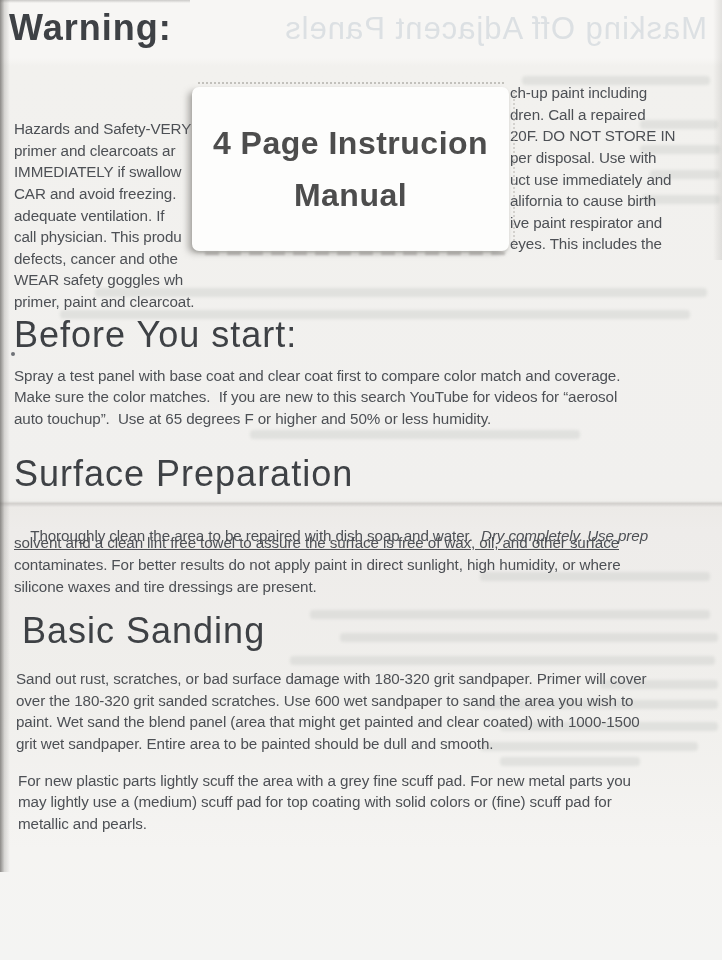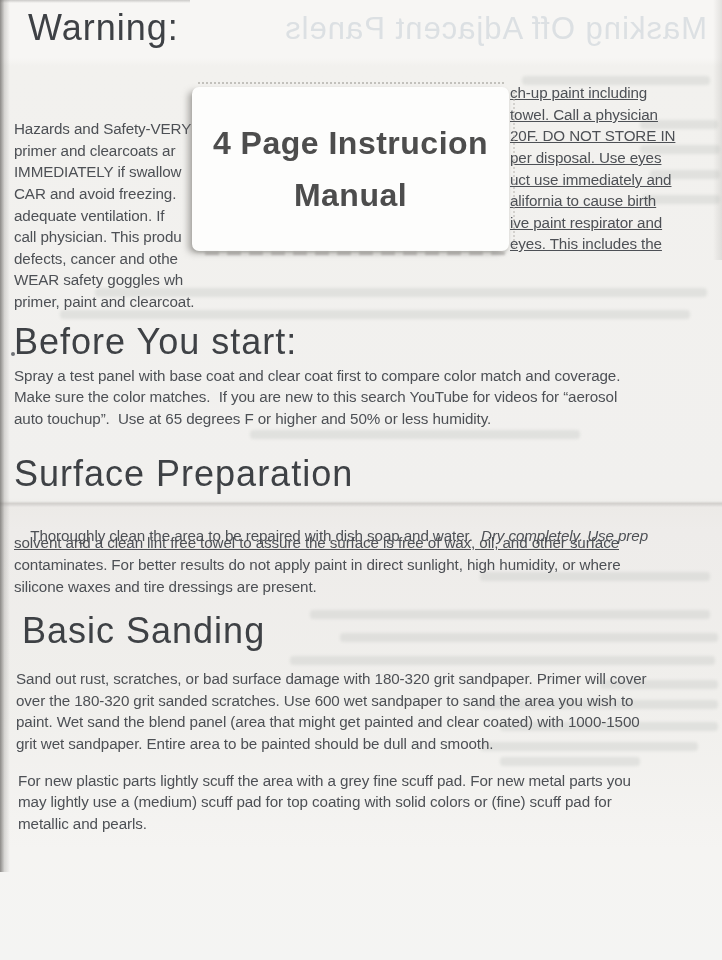--- a/index.html
+++ b/index.html
@@ -20,21 +20,21 @@
     font-size:36px;line-height:1;font-weight:400;
     letter-spacing:1px;color:#3e4145;white-space:pre;z-index:2;
   }
   .bodyline{
     position:absolute;
     font-size:15.2px;line-height:1;letter-spacing:-0.1px;
     color:#4d5055;white-space:pre;z-index:2;
   }
   .wrow{position:absolute;left:14px;width:708px;height:22px;z-index:2;}
   .wleft{position:absolute;left:0;top:0;font-size:15.2px;letter-spacing:-0.1px;color:#4d5055;white-space:pre;margin-top:36px;}
-  .wright{position:absolute;left:496px;top:0;font-size:15.2px;letter-spacing:-0.1px;color:#4d5055;white-space:pre;text-decoration:underline;}
+  .wright{position:absolute;left:496px;top:0;font-size:15.2px;letter-spacing:-0.1px;color:#4d5055;white-space:pre;}
   .bleed-strip{
     position:absolute;height:9px;border-radius:4px;
     background:rgba(197,200,198,0.38);
     filter:blur(1.4px);z-index:1;
   }
   #bleed-heading{
     position:absolute;left:305px;top:13px;width:402px;
     font-size:31px;line-height:1;letter-spacing:1px;
     color:#dce0e3;transform:scaleX(-1);
     filter:blur(0.7px);z-index:1;white-space:pre;text-align:center;
@@ -109,37 +109,37 @@
   <div class="bleed-strip" style="left:480px;top:572px;width:230px;"></div>
   <div class="bleed-strip" style="left:310px;top:610px;width:400px;"></div>
   <div class="bleed-strip" style="left:340px;top:633px;width:378px;"></div>
   <div class="bleed-strip" style="left:290px;top:656px;width:425px;"></div>
   <div class="bleed-strip" style="left:600px;top:680px;width:118px;"></div>
   <div class="bleed-strip" style="left:480px;top:700px;width:238px;"></div>
   <div class="bleed-strip" style="left:500px;top:722px;width:218px;"></div>
   <div class="bleed-strip" style="left:480px;top:742px;width:218px;"></div>
   <div class="bleed-strip" style="left:500px;top:757px;width:140px;"></div>
 
-  <div class="h1" style="left:28px;top:10px;">Warning:</div>
+  <div class="h1" style="left:9px;top:10px;font-weight:bold;">Warning:</div>
 
   <div class="wrow" style="top:84px;">
     <span class="wleft">Hazards and Safety-VERY</span>
     <span class="wright">ch-up paint including</span>
   </div>
   <div class="wrow" style="top:106px;">
     <span class="wleft">primer and clearcoats ar</span>
-    <span class="wright">towel. Call a physician</span>
+    <span class="wright">dren. Call a repaired</span>
   </div>
   <div class="wrow" style="top:127px;">
     <span class="wleft">IMMEDIATELY if swallow</span>
     <span class="wright">20F. DO NOT STORE IN</span>
   </div>
   <div class="wrow" style="top:149px;">
     <span class="wleft">CAR and avoid freezing.</span>
-    <span class="wright">per disposal. Use eyes</span>
+    <span class="wright">per disposal. Use with</span>
   </div>
   <div class="wrow" style="top:171px;">
     <span class="wleft">adequate ventilation. If</span>
     <span class="wright">uct use immediately and</span>
   </div>
   <div class="wrow" style="top:192px;">
     <span class="wleft">call physician. This produ</span>
     <span class="wright">alifornia to cause birth</span>
   </div>
   <div class="wrow" style="top:214px;">
@@ -156,21 +156,21 @@
   </div>
 
   <div id="perforation-top"></div>
   <div id="sticker">
     <div class="sticker-line" id="sticker-line-1">4 Page Instrucion</div>
     <div class="sticker-line" id="sticker-line-2">Manual</div>
   </div>
   <div id="perforation-right"></div>
   <div id="sticker-bottom-smudge"></div>
 
-  <div class="h1" style="left:14px;top:324px;">Before You start:</div>
+  <div class="h1" style="left:14px;top:317px;">Before You start:</div>
   <div id="stray-dot"></div>
   <div class="bodyline" style="left:14px;top:368px;">Spray a test panel with base coat and clear coat first to compare color match and coverage.</div>
   <div class="bodyline" style="left:14px;top:389px;">Make sure the color matches.  If you are new to this search YouTube for videos for “aerosol</div>
   <div class="bodyline" style="left:14px;top:411px;">auto touchup”.  Use at 65 degrees F or higher and 50% or less humidity.</div>
 
   <div class="h1" style="left:14px;top:456px;">Surface Preparation</div>
   <div id="sheet-edge"></div>
   <div class="bodyline" style="left:14px;top:513px;">
     <span>Thoroughly clean the area to be repaired with dish soap and water.  </span><i>Dry completely. Use prep</i>
   </div>

